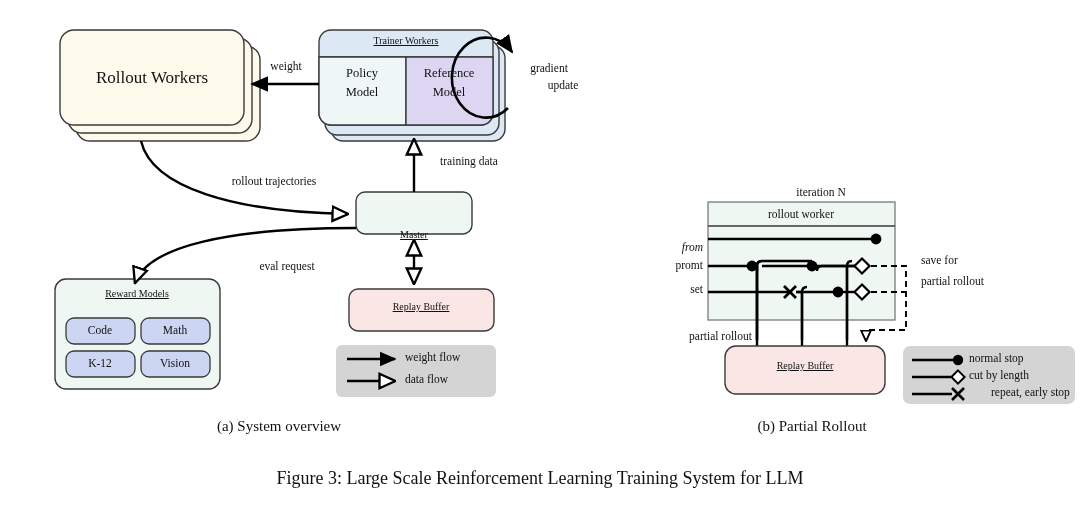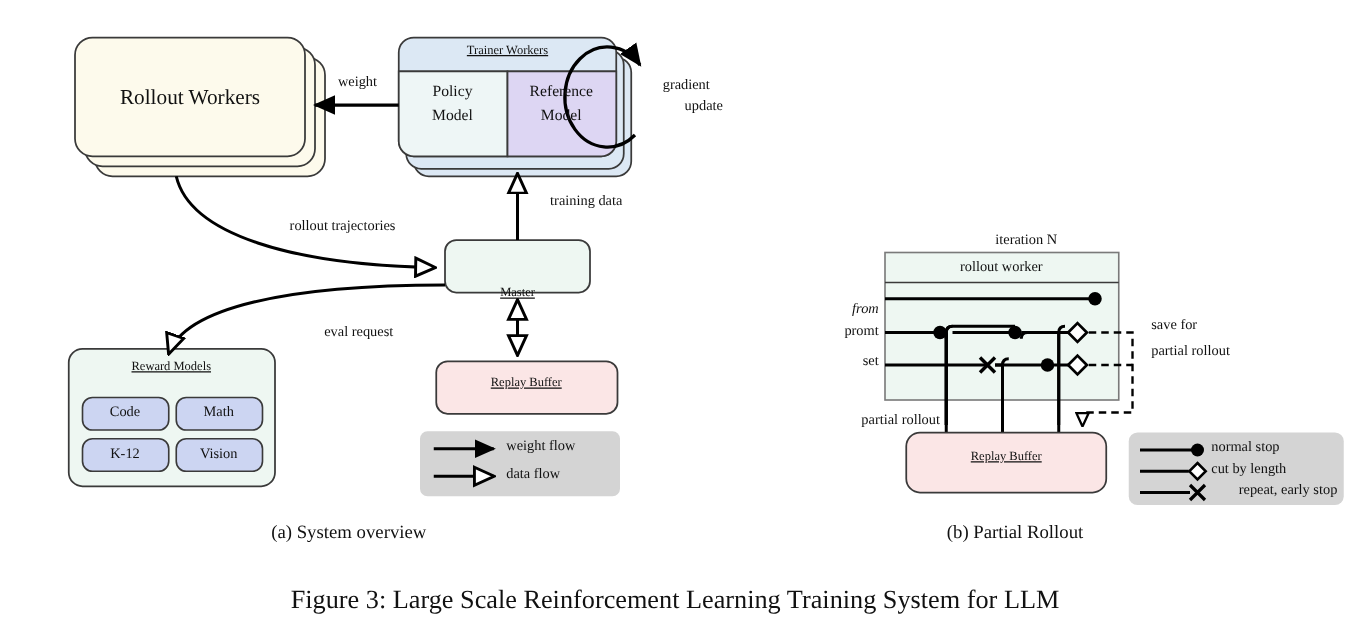--- a/index.html
+++ b/index.html
@@ -13,21 +13,21 @@
   .lbl{position:absolute;white-space:nowrap;line-height:1.12;}
   .c{transform:translateX(-50%);text-align:center;}
   .r{transform:translateX(-100%);text-align:right;}
 
   
   .boxtitle{font-size:17px;}
   .small{font-size:12.5px;}
   .smaller{font-size:11.5px;}
   .mid{font-size:10px;text-decoration:underline;}
   .cap{font-size:15px;}
-  .figcap{font-size:21px;}
+  .figcap{font-size:18px;}
 </style>
 </head>
 <body>
 
 <div class="fig">
 
   <svg class="layer" viewBox="0 0 1080 513">
     <defs>
       <marker id="solidArrow" viewBox="0 0 10 10" refX="9" refY="5" markerWidth="7" markerHeight="7" orient="auto-start-reverse">
         <path d="M0,0.6 L10,5 L0,9.4 z" fill="#000"></path>

